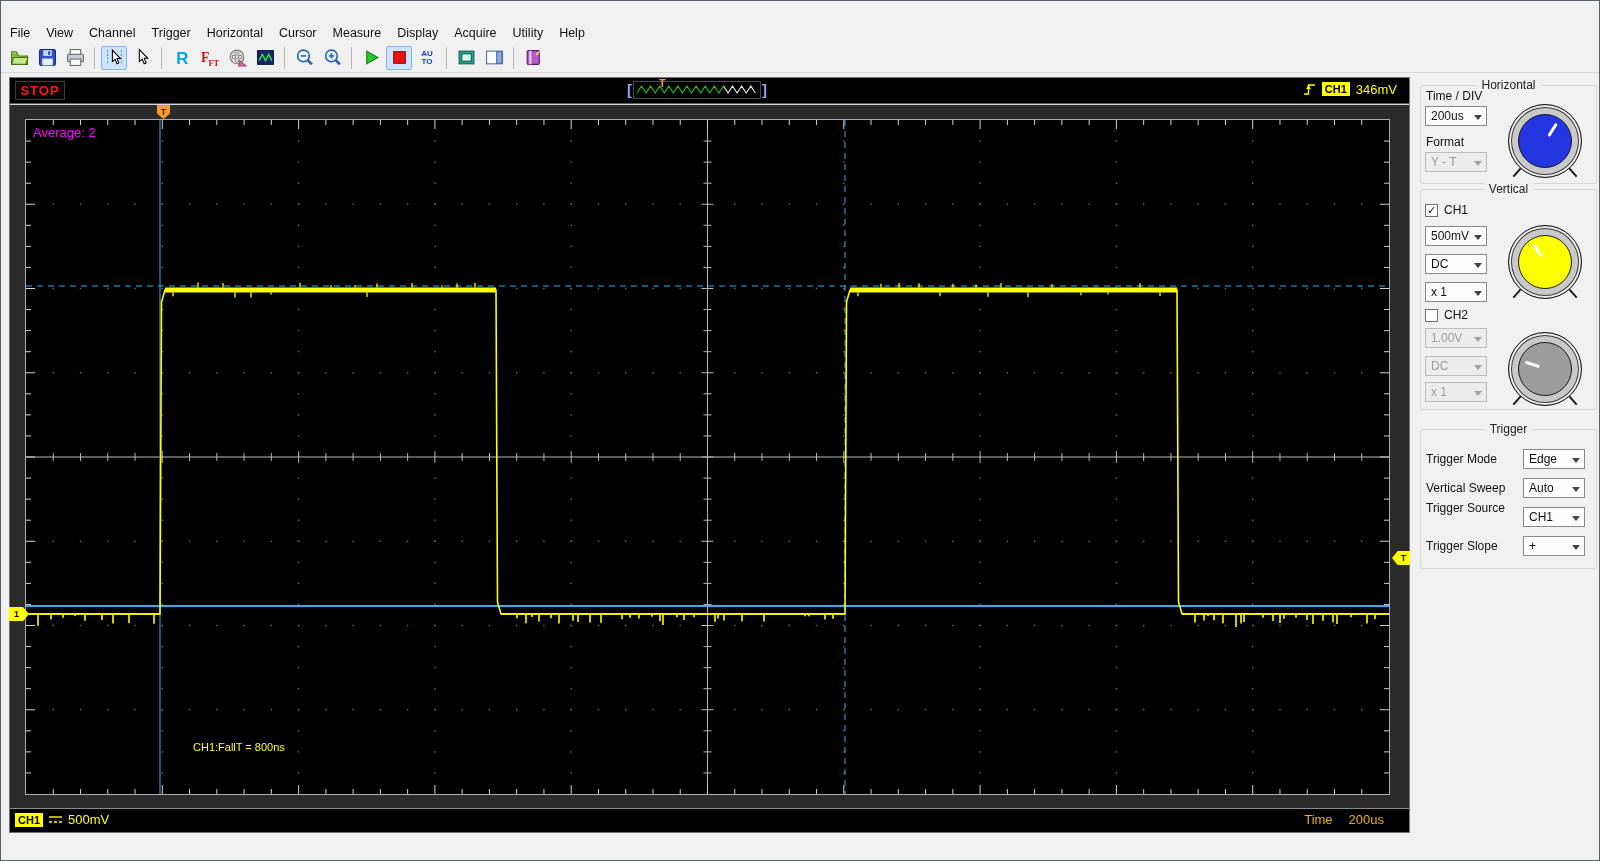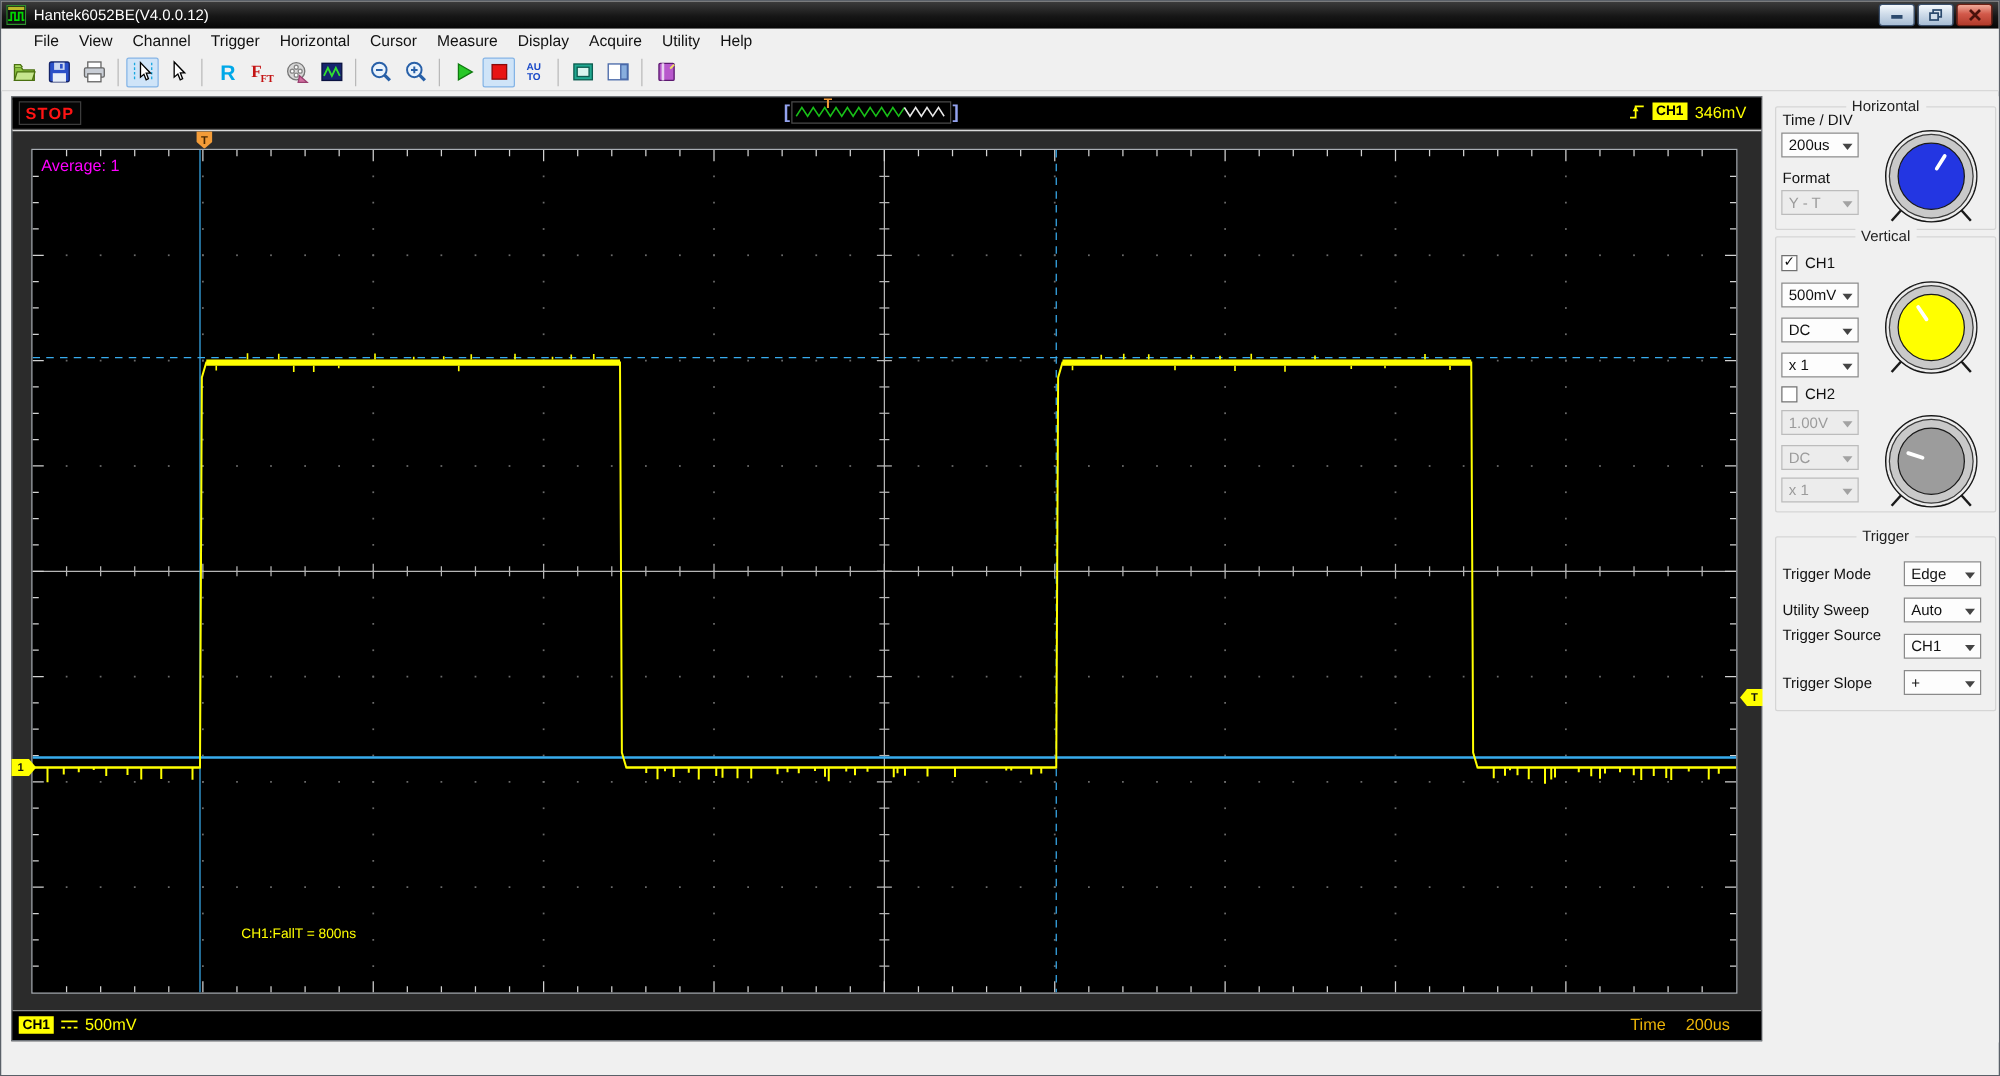--- a/index.html
+++ b/index.html
@@ -10,21 +10,21 @@
   #titlebar{position:absolute;left:0;top:0;width:100%;height:22px;
     background:linear-gradient(#3d3d3d,#161616 55%,#050505);display:flex;align-items:center;}
   #titlebar .appicon{width:16px;height:16px;margin:0 6px 0 4px;}
   #titlebar .title{color:#fff;font-size:12px;}
   #winbtns{position:absolute;right:5px;top:2px;display:flex;gap:2px;}
   .wbtn{width:29px;height:18px;border:1px solid #3a4f6b;border-radius:3px;
     background:linear-gradient(#f5f9fd,#cfdcea 45%,#a9bed5);display:flex;align-items:center;justify-content:center;}
   .wbtn.close{background:linear-gradient(#f0ab9a,#d2594a 45%,#b23b2b);border-color:#6e2014;}
 
   
-  #menubar{position:absolute;left:0;top:22px;width:100%;height:20px;background:#f0f0f0;display:flex;align-items:center;padding-left:18px;}
+  #menubar{position:absolute;left:0;top:22px;width:100%;height:20px;background:#f0f0f0;display:flex;align-items:center;padding-left:1px;}
   #menubar .mitem{padding:2px 8px;font-size:12.5px;color:#111;cursor:default;}
 
   
   #toolbar{position:absolute;left:0;top:42px;width:100%;height:30px;background:#f0f0f0;
     border-bottom:1px solid #d8d8d8;display:flex;align-items:center;padding-left:4px;}
   .tbtn{width:26px;height:24px;display:flex;align-items:center;justify-content:center;border:1px solid transparent;border-radius:2px;margin:0 1px;}
   .tbtn.selected{background:#cfe4f8;border-color:#84b4e6;}
   .tsep{width:1px;height:22px;background:#b9b9b9;margin:0 5px;}
 
   
@@ -89,46 +89,20 @@
   
   #statusbar{position:absolute;left:0;top:833px;width:100%;height:28px;background:#f0f0f0;border-top:1px solid #d6d6d6;font-size:12.5px;color:#111;}
   #statusbar span{position:absolute;top:7px;}
   #sb-sep{position:absolute;right:122px;top:4px;height:20px;border-left:1px solid #c6c6c6;}
 </style>
 </head>
 <body>
 
 <div id="window">
 
-  <div id="titlebar">
-    <svg class="appicon" viewBox="0 0 16 16">
-      <rect x="0.5" y="0.5" width="15" height="15" fill="#101010" stroke="#2f8f2f"></rect>
-      <rect x="1.5" y="1.5" width="13" height="2.5" fill="#b9b928"></rect>
-      <polyline points="1.5,12 4,12 4,6 7,6 7,12 10,12 10,6 13,6 13,12 14.5,12" fill="none" stroke="#00d800" stroke-width="1.4"></polyline>
-    </svg>
-    <span class="title">Hantek6052BE(V4.0.0.12)</span>
-    <div id="winbtns">
-      <div class="wbtn">
-        <svg width="11" height="9" viewBox="0 0 11 9">
-            <rect x="1" y="4" width="9" height="3" fill="#2c4a6e"></rect>
-          </svg>
-      </div>
-      <div class="wbtn">
-        <svg width="11" height="10" viewBox="0 0 11 10">
-          <rect x="3.5" y="1" width="6.5" height="5.5" fill="none" stroke="#2c4a6e" stroke-width="1.4"></rect>
-          <rect x="1" y="3.5" width="6.5" height="5.5" fill="#cfdcea" stroke="#2c4a6e" stroke-width="1.4"></rect>
-        </svg>
-      </div>
-      <div class="wbtn close">
-        <svg width="10" height="10" viewBox="0 0 10 10">
-          <path d="M1,1 L9,9 M9,1 L1,9" stroke="#4a120c" stroke-width="2.2"></path>
-        </svg>
-      </div>
-    </div>
-  </div>
 
   <div id="menubar">
     <span class="mitem">File</span>
     <span class="mitem">View</span>
     <span class="mitem">Channel</span>
     <span class="mitem">Trigger</span>
     <span class="mitem">Horizontal</span>
     <span class="mitem">Cursor</span>
     <span class="mitem">Measure</span>
     <span class="mitem">Display</span>
@@ -1073,21 +1047,21 @@
           <line x1="0" y1="486" x2="1363" y2="486" stroke="#38acee" stroke-width="2"></line>
           <path d="M0,494 H134 L135.5,182 L139,170 H470 L471.5,482 L475,494 H819 L820.5,182 L824,170 H1151 L1152.5,482 L1156,494 H1363" fill="none" stroke="#ffff00" stroke-width="1.6"></path>
           <line x1="139" y1="170" x2="470" y2="170" stroke="#ffff00" stroke-width="5"></line>
           <path d="M147,172.5 v3.8 M172,167.5 v-5.0 M197,167.5 v-4.6 M209,172.5 v5.0 M225,172.5 v5.0 M245,172.5 v2.1 M274,167.5 v-4.8 M305,167.5 v-2.2 M329,167.5 v-2.6 M341,172.5 v4.4 M351,167.5 v-4.1 M386,167.5 v-4.5 M416,167.5 v-2.1 M431,167.5 v-4.0 M449,167.5 v-4.4 " fill="none" stroke="#ffff00" stroke-width="1.3"></path>
           <line x1="824" y1="170" x2="1151" y2="170" stroke="#ffff00" stroke-width="5"></line>
           <path d="M832,172.5 v3.7 M855,167.5 v-3.7 M873,167.5 v-4.5 M893,167.5 v-4.2 M914,172.5 v3.7 M927,167.5 v-3.8 M950,167.5 v-2.9 M962,172.5 v4.3 M975,167.5 v-4.6 M1002,172.5 v4.8 M1026,167.5 v-3.2 M1055,172.5 v2.7 M1082,172.5 v2.0 M1114,167.5 v-4.3 M1134,172.5 v3.5 " fill="none" stroke="#ffff00" stroke-width="1.3"></path>
           <path d="M0,494 H12 v11.8 v-11.8 H25 v5.6 v-5.6 H37 v3.8 v-3.8 H49 v2.0 v-2.0 H53 H59 v6.7 v-6.7 H70 H76 v6.0 v-6.0 H87 v9.6 v-9.6 H96 H103 v9.1 v-9.1 H110 H123 H128 v9.7 v-9.7 H132 H134" fill="none" stroke="#ffff00" stroke-width="1.6"></path>
           <path d="M475,494 H485 H491 v4.3 v-4.3 H500 v9.3 v-9.3 H506 v3.0 v-3.0 H513 v7.5 v-7.5 H525 v4.2 v-4.2 H533 v9.5 v-9.5 H547 v6.7 v-6.7 H552 v8.1 v-8.1 H556 H564 v8.6 v-8.6 H568 H575 v8.8 v-8.8 H586 H596 v5.3 v-5.3 H604 v3.8 v-3.8 H613 v4.5 v-4.5 H618 H622 H626 v2.7 v-2.7 H634 v7.3 v-7.3 H637 v10.9 v-10.9 H651 v3.2 v-3.2 H658 v6.1 v-6.1 H668 v3.3 v-3.3 H680 H689 v7.8 v-7.8 H692 v4.5 v-4.5 H698 v6.5 v-6.5 H707 H716 v7.2 v-7.2 H724 H738 v7.5 v-7.5 H745 H753 H767 H779 v2.3 v-2.3 H783 v2.3 v-2.3 H787 H799 v5.5 v-5.5 H807 v4.7 v-4.7 H815 H819 H819" fill="none" stroke="#ffff00" stroke-width="1.6"></path>
           <path d="M1156,494 H1169 v8.6 v-8.6 H1178 v6.6 v-6.6 H1182 v2.1 v-2.1 H1188 v6.2 v-6.2 H1197 v9.3 v-9.3 H1210 v12.9 v-12.9 H1215 v9.5 v-9.5 H1218 v8.0 v-8.0 H1229 H1237 v3.7 v-3.7 H1247 v6.9 v-6.9 H1254 v9.0 v-9.0 H1258 v4.7 v-4.7 H1270 v3.7 v-3.7 H1281 v6.1 v-6.1 H1287 v9.9 v-9.9 H1297 v6.7 v-6.7 H1307 v8.3 v-8.3 H1311 v10.0 v-10.0 H1325 v3.2 v-3.2 H1331 H1341 v9.6 v-9.6 H1346 H1349 v4.9 v-4.9 H1361 H1363" fill="none" stroke="#ffff00" stroke-width="1.6"></path>
         </svg>
-      <div id="avg-label">Average: 1</div>
+      <div id="avg-label">Average: 2</div>
       <div id="meas-label">CH1:FallT = 800ns</div>
       <div id="mk-trigpos" class="marker">T</div>
       <div id="mk-ch1" class="marker">1</div>
       <div id="mk-triglvl" class="marker">T</div>
     </div>
 
     <div id="scope-bottom">
       <div id="ch-readout">
         <span class="chbadge">CH1</span>
         <svg width="15" height="11" viewBox="0 0 15 11">
@@ -1177,21 +1151,21 @@
     </div>
 
     <div class="group" style="top:352px;height:140px;">
       <span class="gtitle">Trigger</span>
     </div>
     <span class="plabel" style="left:16px;top:375px;">Trigger Mode</span>
     <div class="combo" style="left:113px;top:372px;">
       <span>Edge</span>
         <span class="arr"></span>
     </div>
-    <span class="plabel" style="left:16px;top:404px;">Utility Sweep</span>
+    <span class="plabel" style="left:16px;top:404px;">Vertical Sweep</span>
     <div class="combo" style="left:113px;top:401px;">
       <span>Auto</span>
         <span class="arr"></span>
     </div>
     <span class="plabel" style="left:16px;top:424px;">Trigger Source</span>
     <div class="combo" style="left:113px;top:430px;">
       <span>CH1</span>
         <span class="arr"></span>
     </div>
     <span class="plabel" style="left:16px;top:462px;">Trigger Slope</span>

